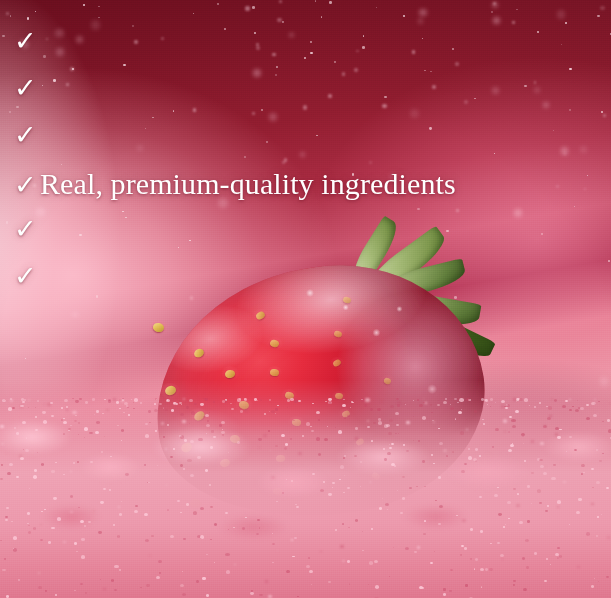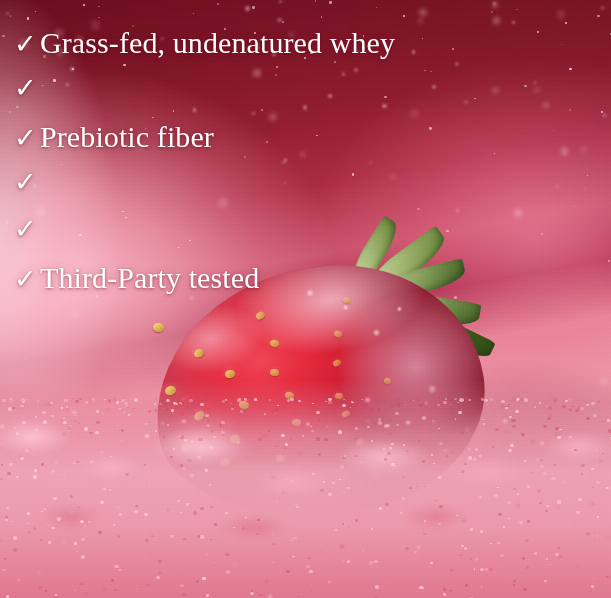--- a/index.html
+++ b/index.html
@@ -1235,41 +1235,39 @@
       <div class="powder-grain" style="left: 519.3px; top: 398px; width: 3.9px; height: 3.1px; background: rgba(196, 66, 96, 0.21); filter: blur(0.21px);"></div>
       <div class="powder-grain" style="left: 221.6px; top: 399.5px; width: 3.8px; height: 3px; background: rgba(255, 206, 220, 0.35); filter: blur(0.72px);"></div>
       <div class="powder-grain" style="left: 1.7px; top: 398.5px; width: 4.5px; height: 3.6px; background: rgba(255, 206, 220, 0.57); filter: blur(0.6px);"></div>
       <div class="powder-grain" style="left: 454.7px; top: 418.4px; width: 1.5px; height: 1.2px; background: rgba(255, 206, 220, 0.72); filter: blur(0.39px);"></div>
     </div>
 
   <div class="benefits">
 
     <div class="benefit-row">
       <span class="check-icon">✓</span>
-      <span class="benefit-text">Grass-fed, undenatured whey</span>
     </div>
 
     <div class="benefit-row">
       <span class="check-icon">✓</span>
     </div>
 
     <div class="benefit-row">
       <span class="check-icon">✓</span>
-      <span class="benefit-text">Prebiotic fiber</span>
+    </div>
+
+    <div class="benefit-row">
+      <span class="check-icon">✓</span>
+      <span class="benefit-text">Real, premium-quality ingredients</span>
     </div>
 
     <div class="benefit-row">
       <span class="check-icon">✓</span>
     </div>
 
     <div class="benefit-row">
       <span class="check-icon">✓</span>
     </div>
 
-    <div class="benefit-row">
-      <span class="check-icon">✓</span>
-      <span class="benefit-text">Third-Party tested</span>
-    </div>
-
   </div>
 
   <div class="grain"></div>
 </div>
 
 </body></html>

